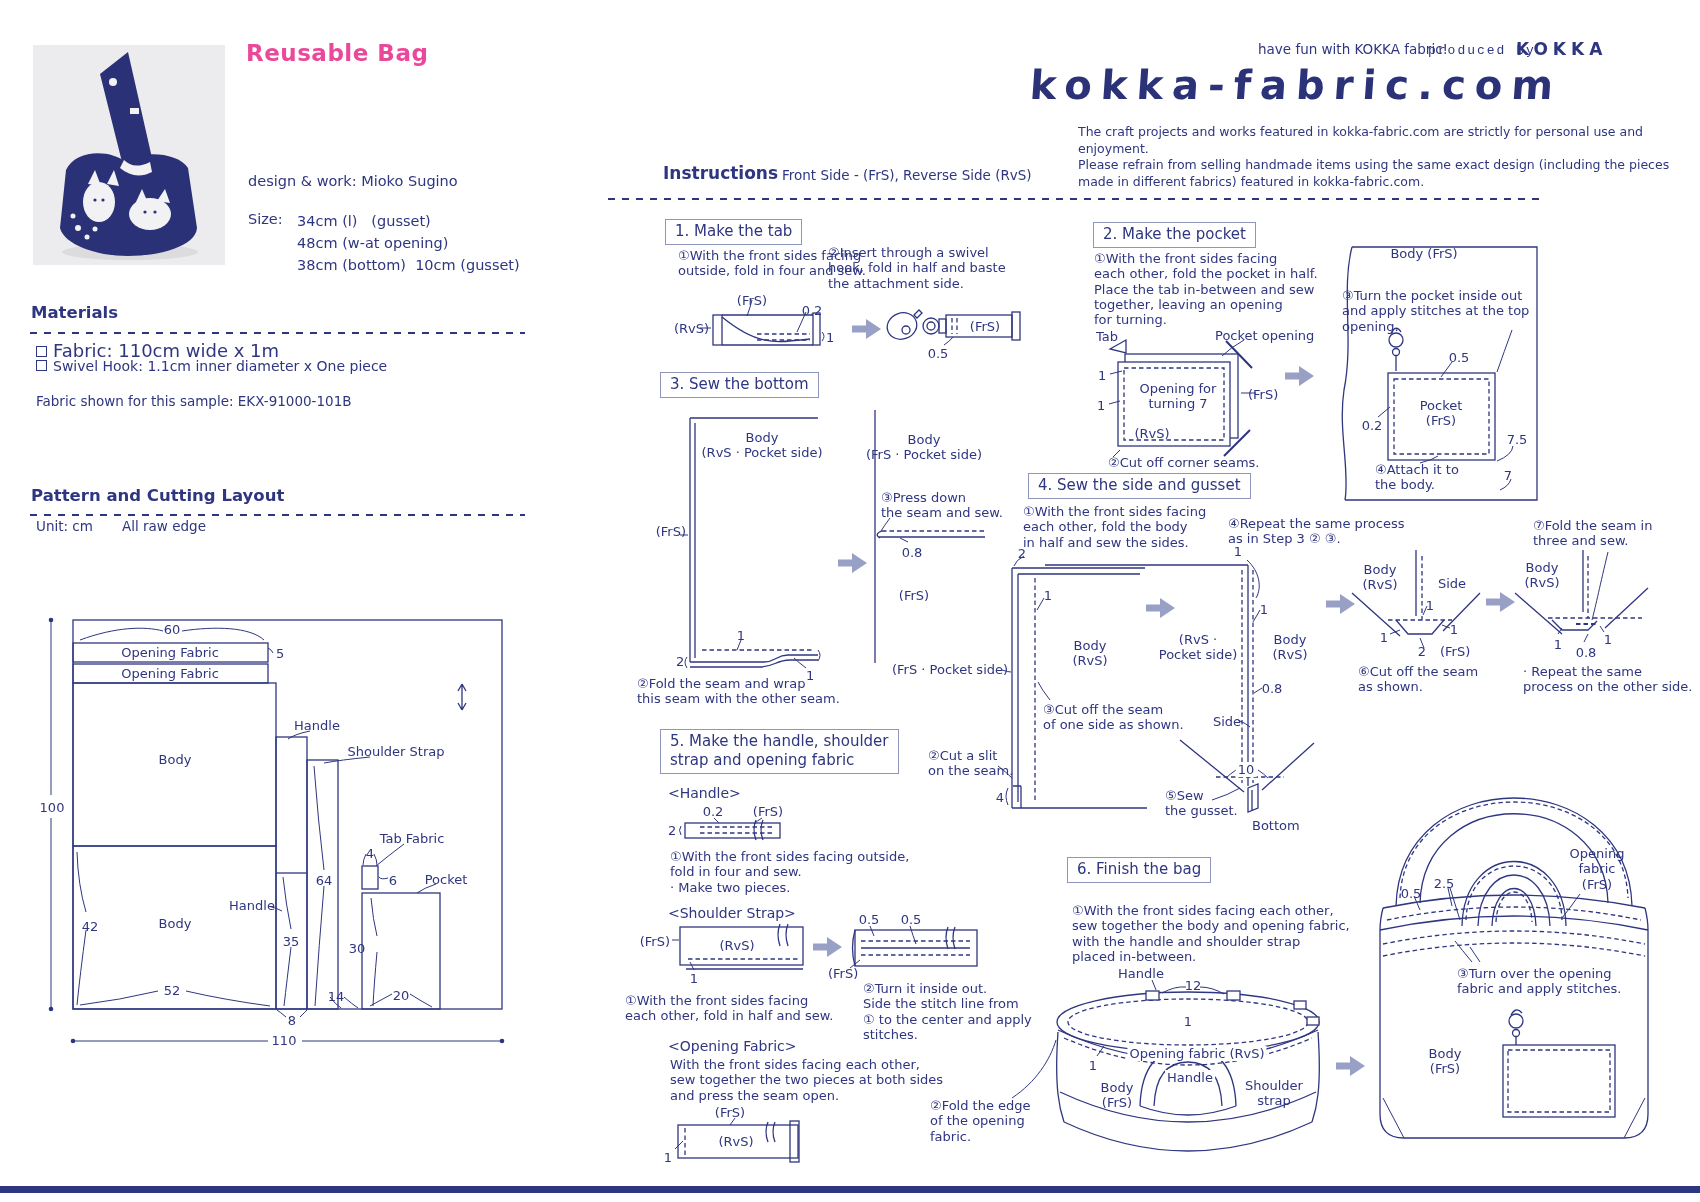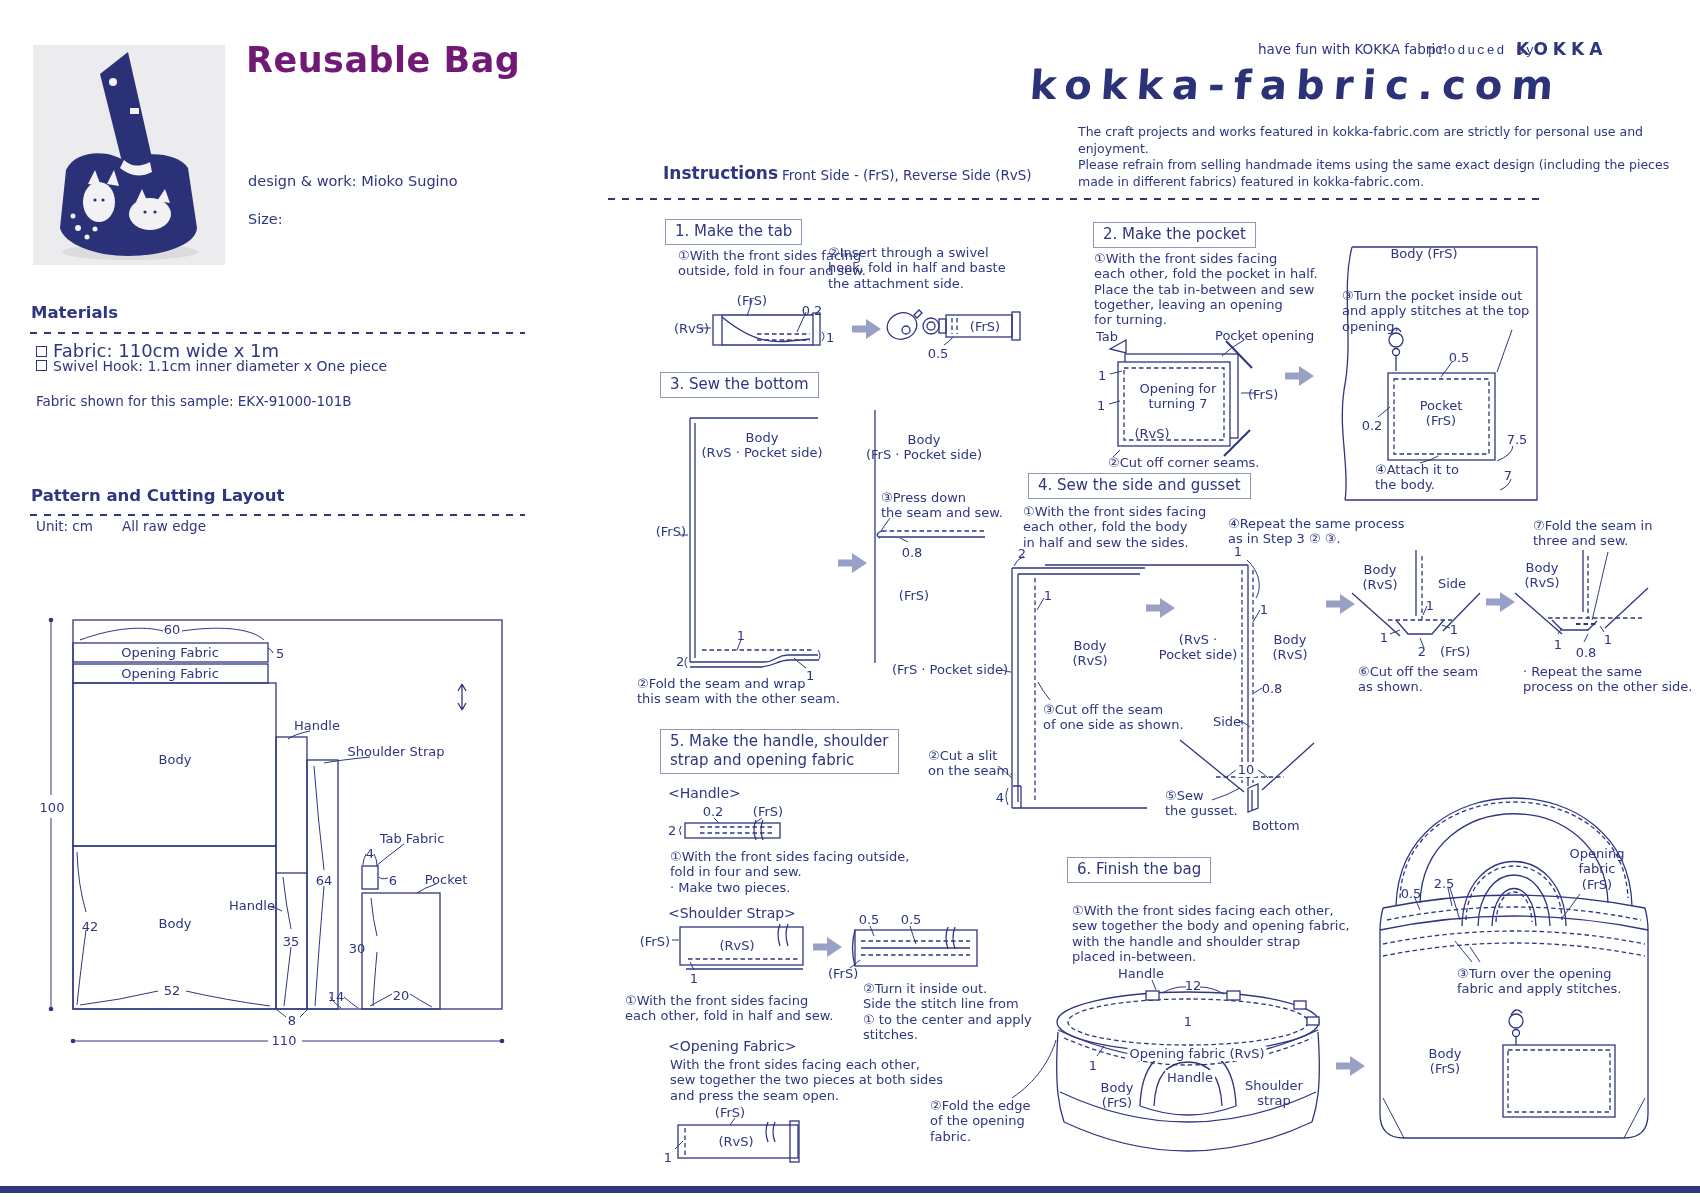--- a/index.html
+++ b/index.html
@@ -3,21 +3,21 @@
 <meta charset="utf-8">
 <style>
   html,body{margin:0;padding:0;background:#fff;}
   #page{position:relative;width:1700px;height:1202px;background:#ffffff;overflow:hidden;
         font-family:"DejaVu Sans","Liberation Sans",sans-serif;color:#2f3680;}
   svg{position:absolute;left:0;top:0;}
   .t{position:absolute;color:#2f3680;font-size:13px;line-height:1.18;white-space:pre-line;}
   .c{transform:translateX(-50%);text-align:center;}
   .rr{transform:translateX(-100%);text-align:right;}
   .b{background:#fff;padding:0 2px;}
-  .h1{font-size:35px;font-weight:bold;color:#701a75;letter-spacing:.5px;}
+  .h1{font-size:23px;font-weight:bold;color:#ec4899;letter-spacing:.5px;}
   .h2{font-size:16.5px;font-weight:bold;}
   .h3{font-size:17px;font-weight:bold;}
   .n15{font-size:14.5px;}
   .stepbox{position:absolute;border:1px solid #8f96bb;background:#fff;color:#2f3680;
            font-size:15px;padding:2px 9px 3px;white-space:pre-line;line-height:1.25;}
   .chk{display:inline-block;width:9px;height:9px;border:1.3px solid #2f3680;margin-right:6px;position:relative;top:0px;}
   .logo{position:absolute;font-size:40px;font-weight:bold;letter-spacing:9px;color:#2b3278;transform:skewX(-4deg);}
   .mono{font-family:"Liberation Mono","DejaVu Sans Mono",monospace;}
   .brand{font-size:17px;font-weight:bold;letter-spacing:5px;}
   .small{font-size:12.5px;line-height:1.32;}
@@ -258,20 +258,23 @@
 <span class="t mono" style="left:1428px;top:43px;letter-spacing:2px">produced by</span>
 <span class="t brand" style="left:1516px;top:39px">KOKKA</span>
 <span class="logo" style="left:1030px;top:62px">kokka-fabric.com</span>
 <span class="t small" style="left:1078px;top:124px">The craft projects and works featured in kokka-fabric.com are strictly for personal use and enjoyment.
 Please refrain from selling handmade items using the same exact design (including the pieces
 made in different fabrics) featured in kokka-fabric.com.</span>
 
 <span class="t h1" style="left:246px;top:40px">Reusable Bag</span>
 <span class="t n15" style="left:248px;top:173px">design &amp; work: Mioko Sugino</span>
 <span class="t n15" style="left:248px;top:211px">Size:</span>
+<span class="t n15" style="left:297px;top:211px;line-height:1.5">34cm (l)&nbsp;&nbsp; (gusset)
+48cm (w-at opening)
+38cm (bottom)&nbsp; 10cm (gusset)</span>
 
 <span class="t h2" style="left:31px;top:303px">Materials</span>
 <div class="t" style="left:36px;top:340px;font-size:18px"><span class="chk"></span><span>Fabric: 110cm wide x 1m</span></div>
 <div class="t" style="left:36px;top:358px;font-size:14px"><span class="chk"></span><span>Swivel Hook: 1.1cm inner diameter x One piece</span></div>
 <span class="t" style="left:36px;top:394px;font-size:13.5px">Fabric shown for this sample: EKX-91000-101B</span>
 
 <span class="t h2" style="left:31px;top:486px">Pattern and Cutting Layout</span>
 <span class="t" style="left:36px;top:519px;font-size:13.5px">Unit: cm</span>
 <span class="t" style="left:122px;top:519px;font-size:13.5px">All raw edge</span>
 <span class="t c" style="left:172px;top:622px">60</span>

